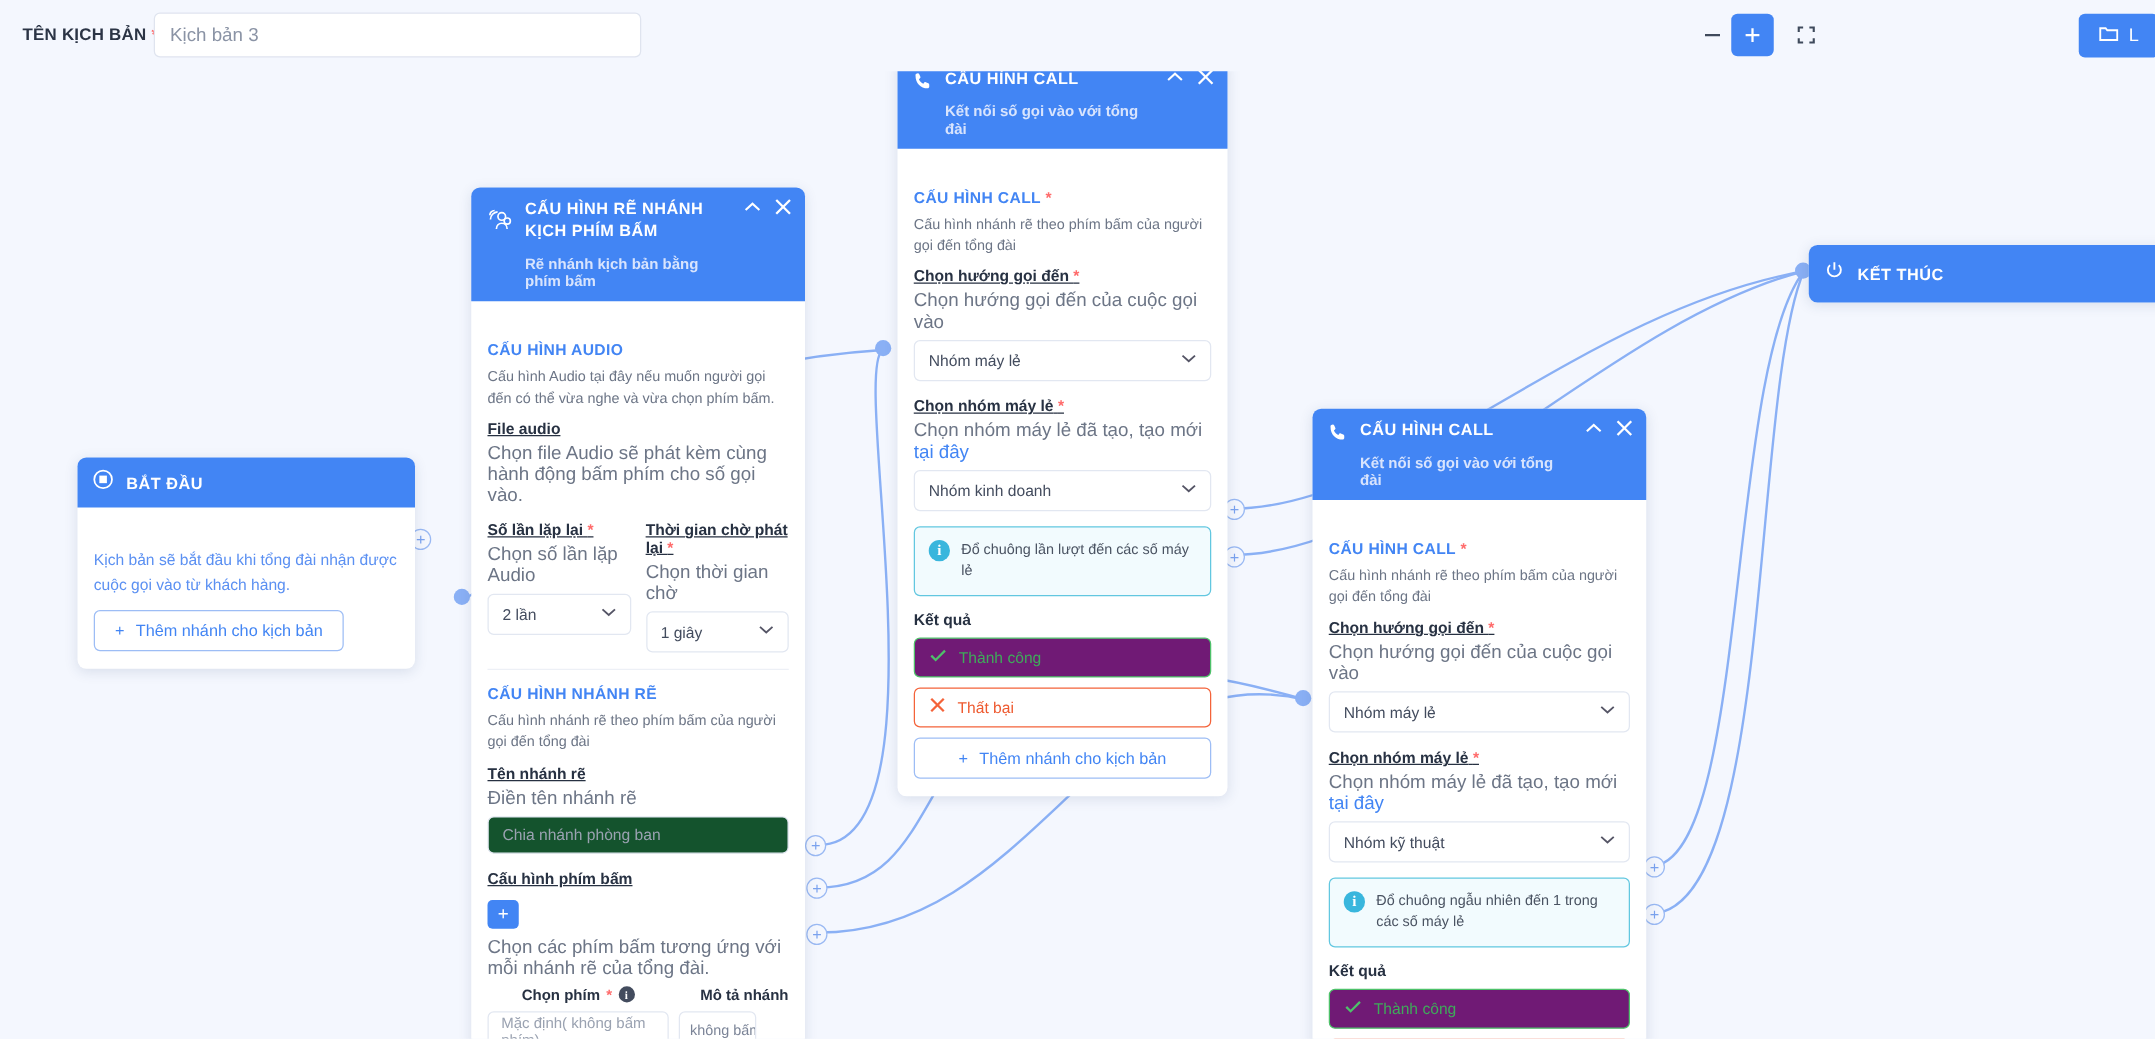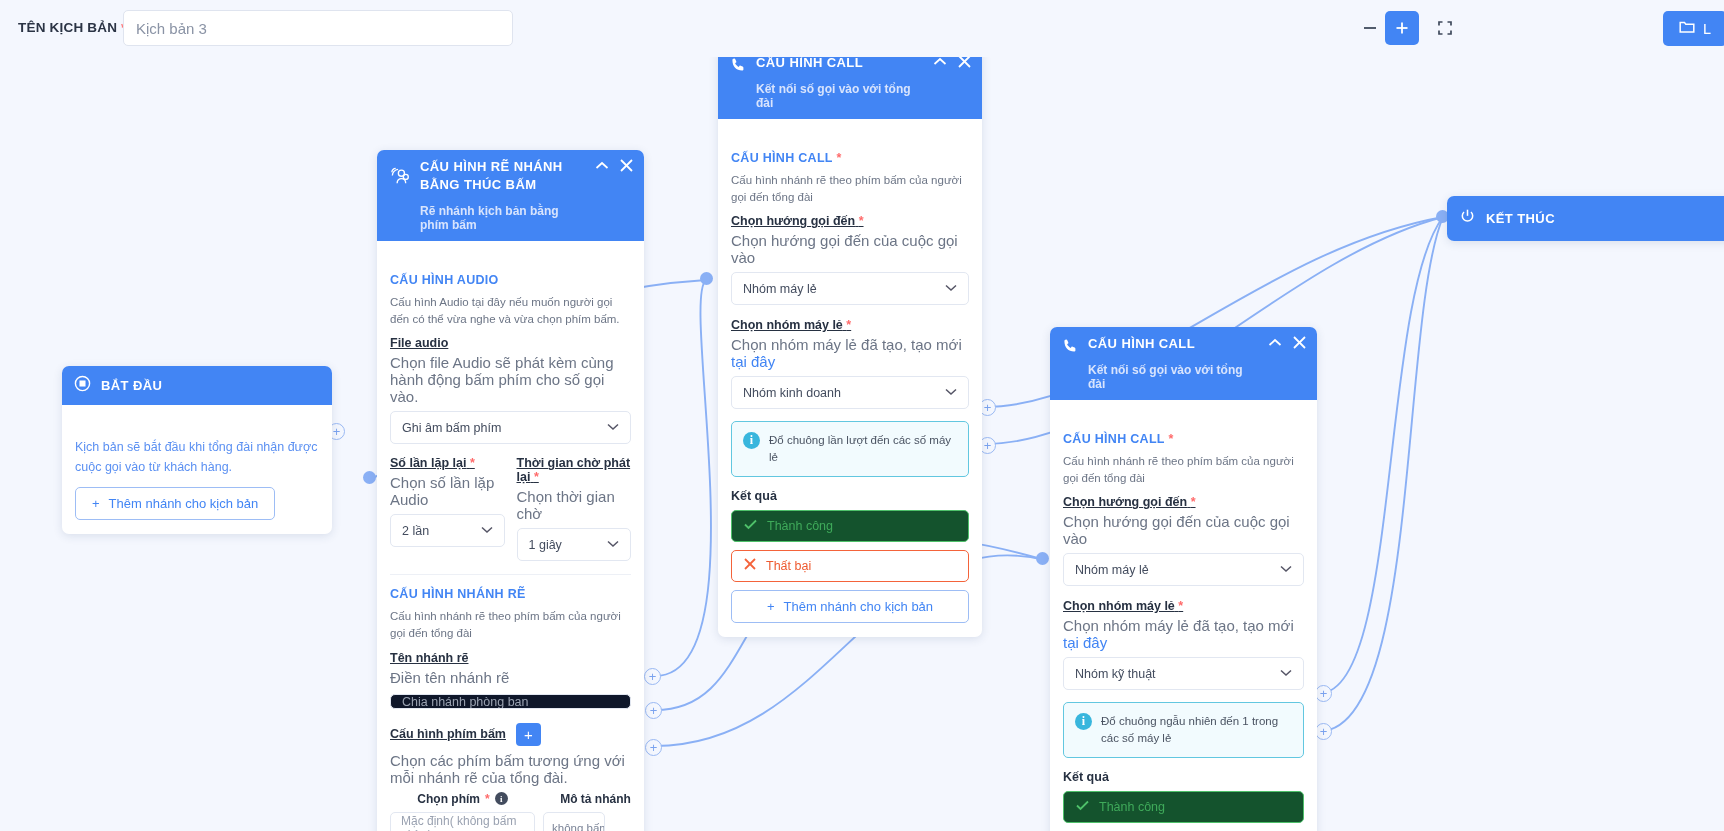--- a/index.html
+++ b/index.html
@@ -98,22 +98,22 @@
   .f-sub { font-size: 15px; color: #6c7586; margin-bottom: 6px; }
   .link { color: #4285f4; }
 
   .select {
     width: 100%; height: 33px; border: 1px solid #e2e7f1; border-radius: 5px;
     background: #fff; display: flex; align-items: center; justify-content: space-between;
     padding: 0 11px; font-size: 12.5px; color: #434c5e; cursor: pointer;
   }
   .chev { color: #556; font-size: 10px; }
   .textinput {
-    width: 100%; height: 15px; border: 1px solid #e2e7f1; border-radius: 5px;
-    background: #0f172a; padding: 0 11px; font-size: 12.5px; color: #9aa2b1;
+    width: 100%; height: 30px; border: 1px solid #e2e7f1; border-radius: 5px;
+    background: #14532d; padding: 0 11px; font-size: 12.5px; color: #9aa2b1;
     font-family: "Liberation Sans", sans-serif;
   }
   .textinput::placeholder { color: #9aa2b1; }
 
   .hr { height: 1px; background: #edf0f6; margin: 13px 0 12px 0; }
 
   .info-box {
     border: 1px solid #62c7e0; background: #f2fbfe; border-radius: 5px;
     padding: 10px 11px; display: flex; gap: 9px; align-items: flex-start;
     font-size: 11.5px; color: #4a5362; line-height: 1.45;
@@ -122,21 +122,21 @@
     width: 17px; height: 17px; border-radius: 50%; background: #39b6dd; color: #fff;
     font-size: 12px; font-weight: bold; display: flex; align-items: center;
     justify-content: center; flex: 0 0 17px; font-family: "Liberation Serif", serif;
   }
 
   .result-lbl { font-size: 12.5px; font-weight: bold; color: #273142; margin: 12px 0 7px 0; }
   .res {
     height: 32px; border-radius: 5px; display: flex; align-items: center;
     gap: 10px; padding: 0 12px; font-size: 12.5px; margin-bottom: 8px;
   }
-  .res.ok { border: 1px solid #4ec16a; color: #3faa5a; background:#14532d; }
+  .res.ok { border: 1px solid #4ec16a; color: #3faa5a; background:#701a75; }
   .res.fail { border: 1px solid #f4633a; color: #ee5a30; background:#fff; }
 
   .btn-outline {
     height: 33px; border: 1px solid #9dbdf5; border-radius: 5px; background: #fff;
     color: #4285f4; font-size: 13px; display: flex; align-items: center;
     justify-content: center; gap: 9px; cursor: pointer; width: 100%;
     font-family: "Liberation Sans", sans-serif;
   }
   .btn-outline.inline { width: auto; padding: 0 16px; display:inline-flex; }
 
@@ -272,21 +272,21 @@
         <svg width="21" height="21" viewBox="0 0 22 22" fill="none" stroke="#fff" stroke-width="1.4">
           <path d="M3 6.5a4 4 0 0 1 4-4"></path>
             <path d="M3.5 10a6.5 6.5 0 0 1 6-6.4"></path>
           <circle cx="13" cy="7.5" r="3.2"></circle>
           <path d="M8.5 18c0-3 2-4.8 4.5-4.8S17.5 15 17.5 18"></path>
           <circle cx="17.6" cy="11.4" r="2.6"></circle>
         </svg>
       </span>
       <div style="padding-right:52px;">
         <div class="head-title">CẤU HÌNH RẼ NHÁNH</div>
-        <div class="head-title" style="margin-top:3px;">BẰNG THÚC BẤM</div>
+        <div class="head-title" style="margin-top:3px;">KỊCH PHÍM BẤM</div>
         <div class="head-sub">Rẽ nhánh kịch bản bằng phím bấm</div>
       </div>
       <div class="head-actions">
         <span class="hact">
           <svg width="14" height="9" viewBox="0 0 14 9" fill="none" stroke="#fff" stroke-width="1.7">
               <path d="M1.5 7L7 2l5.5 5"></path>
             </svg>
         </span>
         <span class="hact">
           <svg width="13" height="13" viewBox="0 0 13 13" stroke="#fff" stroke-width="1.8">
@@ -296,28 +296,20 @@
         </span>
       </div>
     </div>
 
     <div class="node-body">
       <div class="sec-title">CẤU HÌNH AUDIO</div>
       <div class="hint">Cấu hình Audio tại đây nếu muốn người gọi đến có thể vừa nghe và vừa chọn phím bấm.</div>
 
       <div class="f-label">File audio</div>
       <div class="f-sub">Chọn file Audio sẽ phát kèm cùng hành động bấm phím cho số gọi vào.</div>
-      <div class="select">
-        <span>Ghi âm bấm phím</span>
-        <span class="chev">
-          <svg width="12" height="8" viewBox="0 0 12 8" fill="none" stroke="#556" stroke-width="1.5">
-              <path d="M1 1.5L6 6l5-4.5"></path>
-            </svg>
-        </span>
-      </div>
 
       <div class="row2" style="margin-top:12px;">
         <div class="col">
           <div class="f-label">
             <span>Số lần lặp lại</span>
             <span class="req">*</span>
           </div>
           <div class="f-sub">Chọn số lần lặp Audio</div>
           <div class="select">
             <span>2 lần</span>
@@ -347,21 +339,21 @@
 
       <div class="hr"></div>
 
       <div class="sec-title">CẤU HÌNH NHÁNH RẼ</div>
       <div class="hint">Cấu hình nhánh rẽ theo phím bấm của người gọi đến tổng đài</div>
 
       <div class="f-label">Tên nhánh rẽ</div>
       <div class="f-sub">Điền tên nhánh rẽ</div>
       <input class="textinput" placeholder="Chia nhánh phòng ban" style="">
 
-      <div style="margin-top:13px; display:flex; align-items:center; gap:10px;">
+      <div style="margin-top:13px; display:flex; align-items:flex-start; gap:10px;flex-direction:column;">
         <span class="f-label" style="margin:0;">Cấu hình phím bấm</span>
         <span class="plus-sq">+</span>
       </div>
       <div class="f-sub" style="margin-top:6px;">Chọn các phím bấm tương ứng với mỗi nhánh rẽ của tổng đài.</div>
 
       <div class="keyhead">
         <div class="kh1">
           <span>Chọn phím</span>
           <span class="req">*</span>
           <span class="i-ico">i</span>

